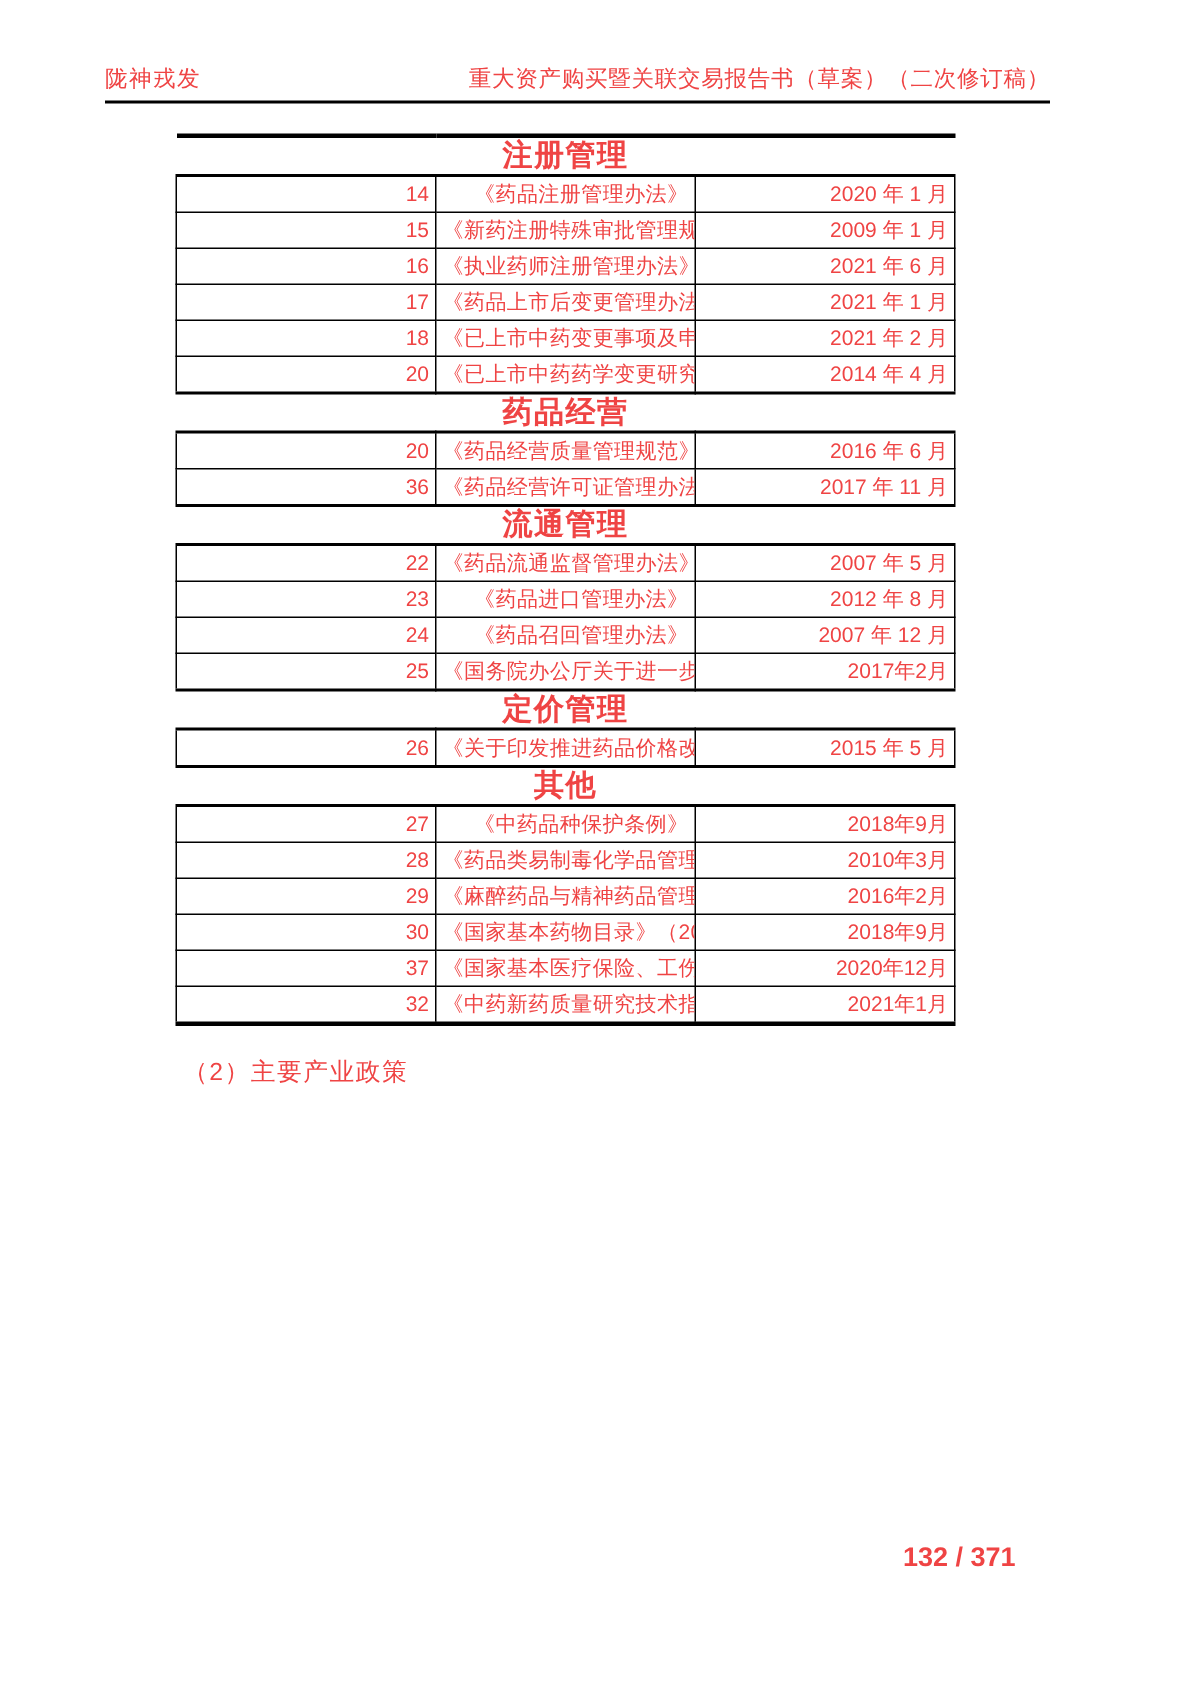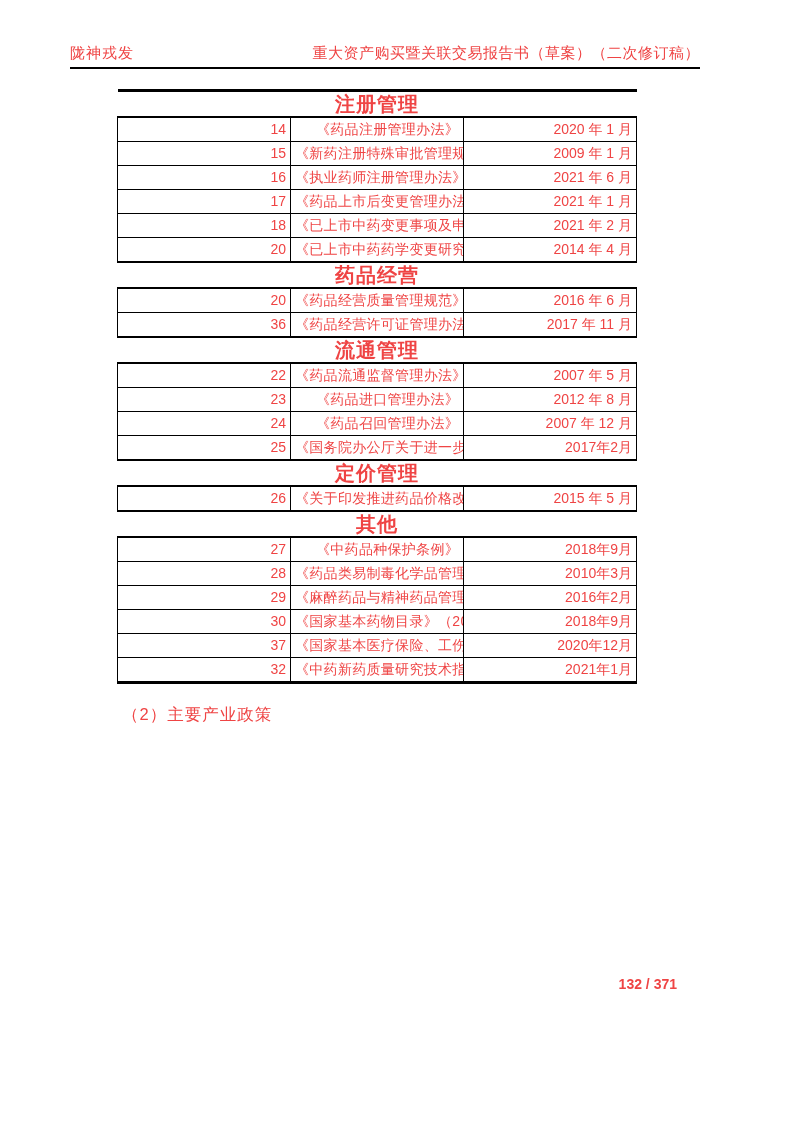--- a/index.html
+++ b/index.html
@@ -71,23 +71,23 @@
     font-size: 16.5px;
     line-height: 32px;
     text-align: justify;
     text-justify: inter-ideograph;
     margin: 16px 9px 0 8px;
     text-indent: 46px;
     letter-spacing: 0.5px;
   }
   .doc-footer {
     position: absolute;
-    top: 976px;
+    top: 1028px;
     right: 116px;
-    font-size: 14px;
+    font-size: 18px;
     font-weight: bold;
   }
 </style>
 </head>
 <body>
 
 <div class="page">
 
   <header class="doc-header">
     <span class="hdr-left">陇神戎发</span>

